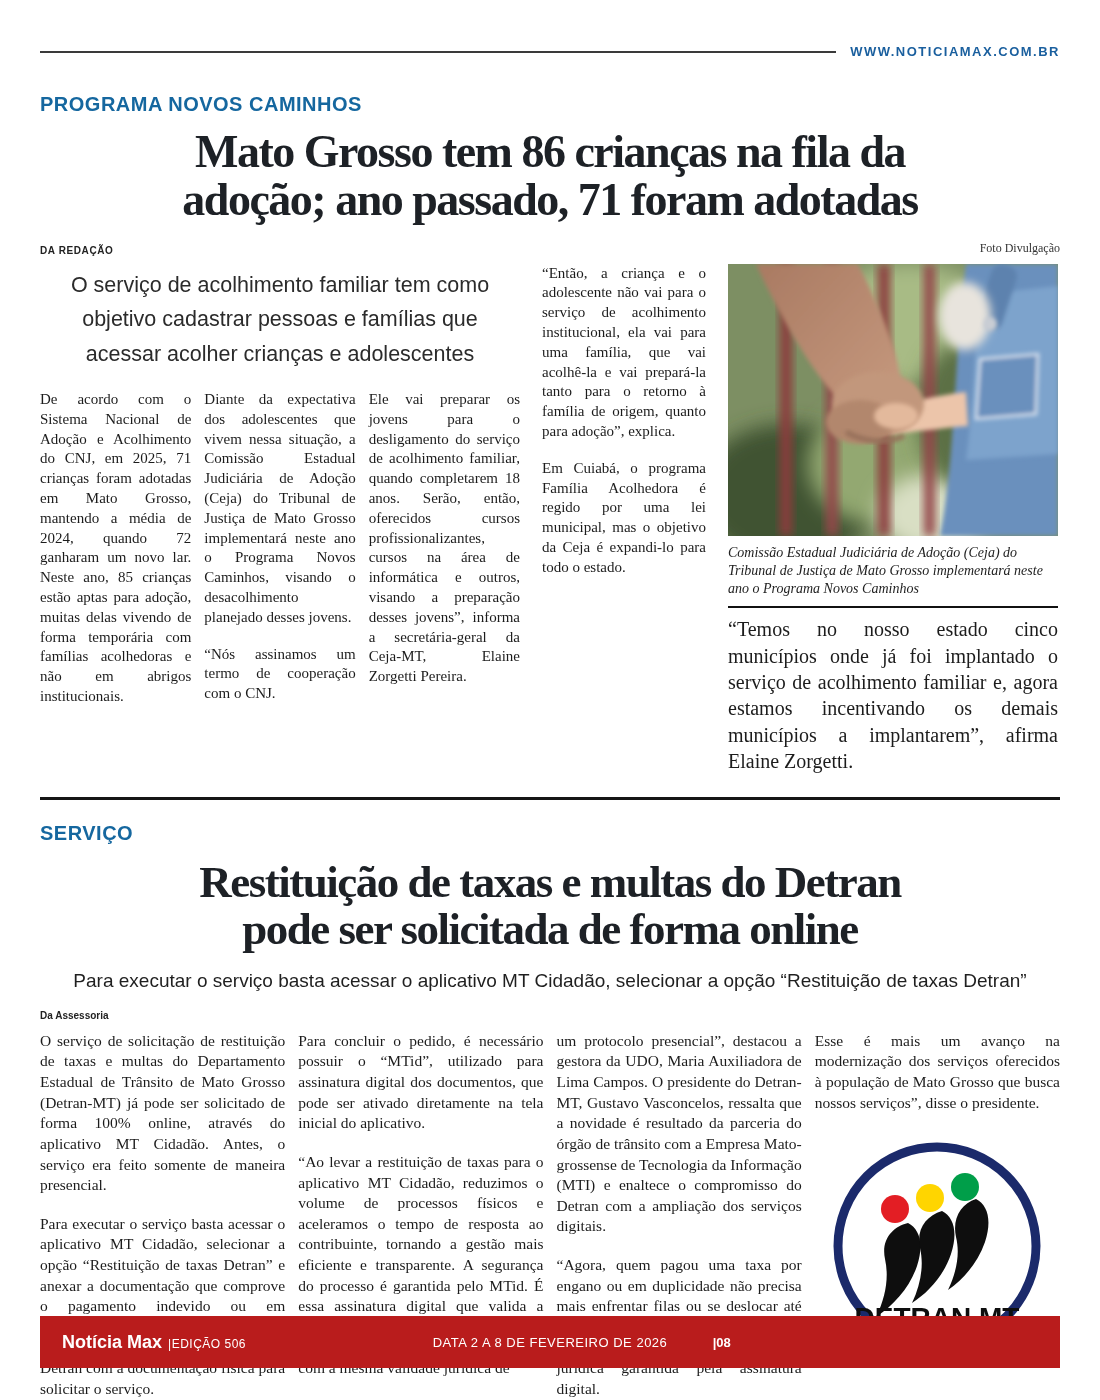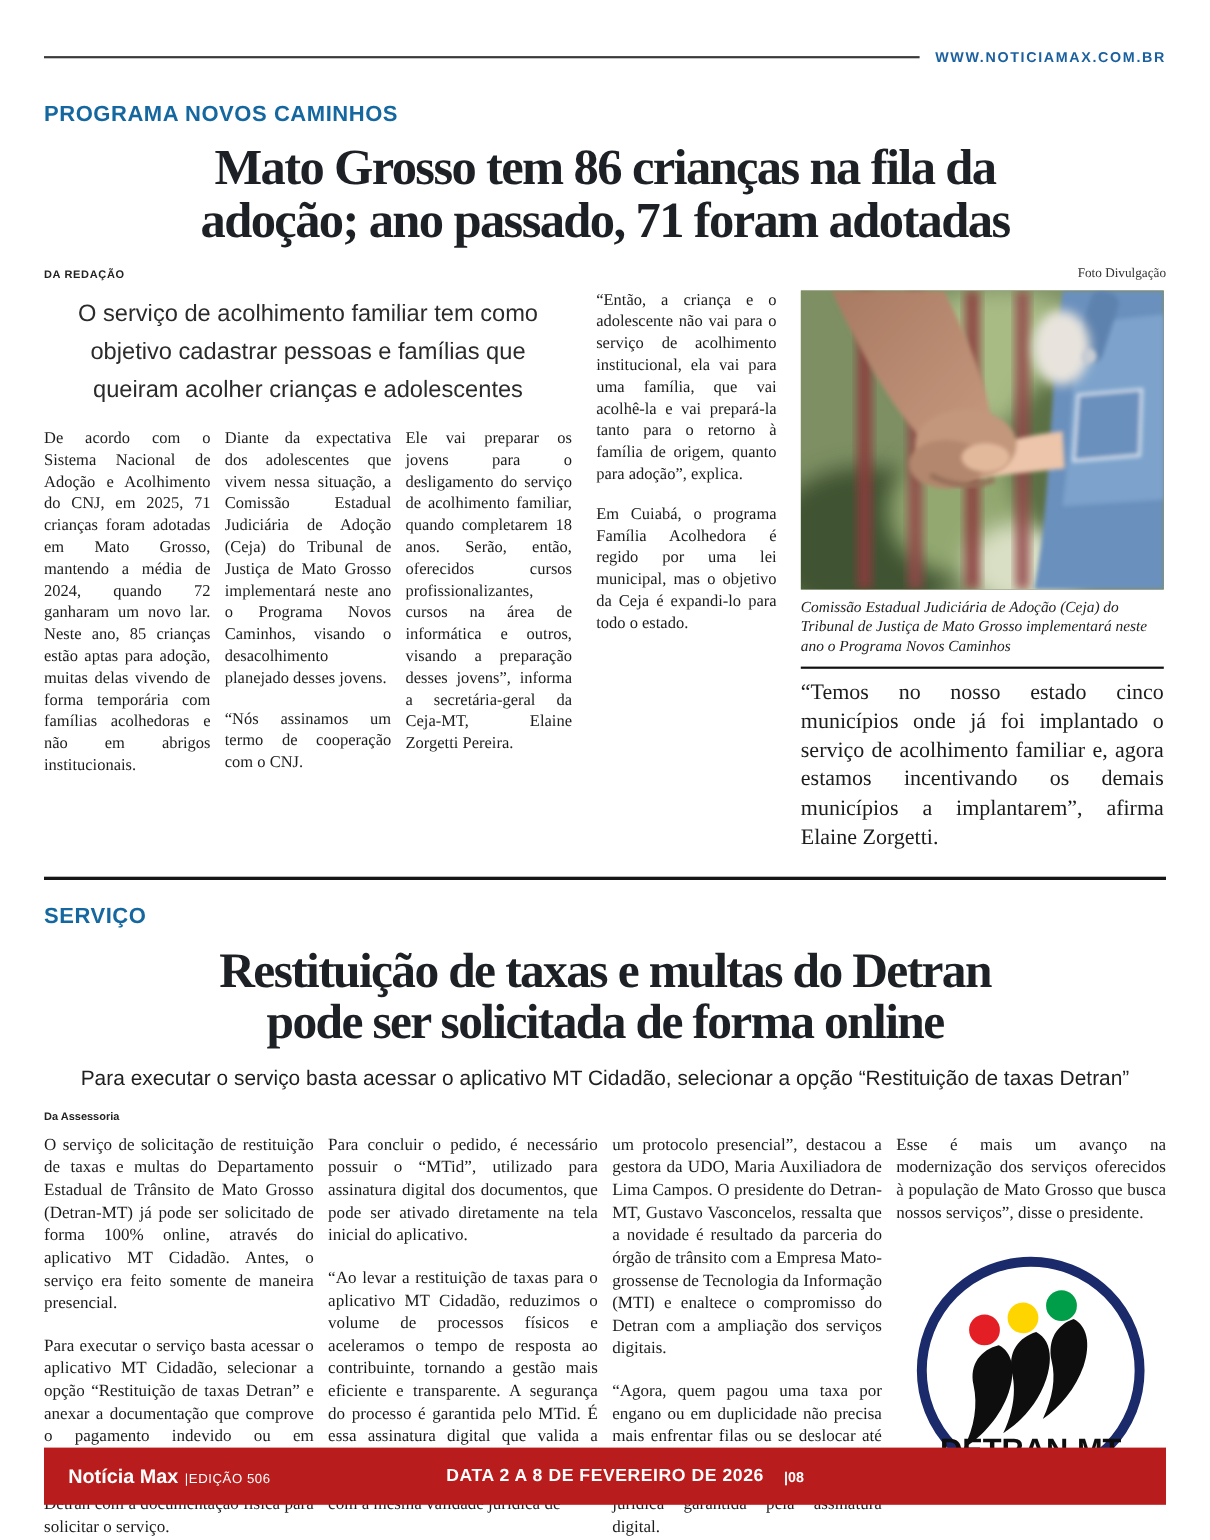--- a/index.html
+++ b/index.html
@@ -83,21 +83,21 @@
 
   
   .footer-bar {
     position:absolute; left:40px; right:40px; bottom:32px; height:52px;
     background:#b91c1c; color:#fff; display:flex; align-items:center;
     padding:0 22px; font-family:"Liberation Sans", sans-serif;
   }
   .footer-left { display:flex; align-items:baseline; gap:6px; flex:1; }
   .footer-brand { font-weight:bold; font-size:18px; }
   .footer-edition { font-size:12px; letter-spacing:.5px; }
-  .footer-date { flex:1; text-align:center; font-weight:bold; font-size:16px; letter-spacing:.5px; }
+  .footer-date { flex:1; text-align:center; font-weight:normal; font-size:13px; letter-spacing:.5px; }
   .footer-page { flex:1; text-align:left; font-weight:bold; font-size:13px; }
 </style>
 </head>
 <body>
 
 <div class="page">
   <div class="inner">
 
     <div class="top-bar">
       <div class="top-rule"></div>
@@ -112,21 +112,21 @@
     </h1>
 
     <div class="byline-row">
       <div class="byline">DA REDAÇÃO</div>
       <div class="photo-credit">Foto Divulgação</div>
     </div>
 
     <div class="a1-grid">
 
       <div>
-        <div class="lead">O serviço de acolhimento familiar tem como objetivo cadastrar pessoas e famílias que queiram acolher crianças e adolescentes</div>
+        <div class="lead">O serviço de acolhimento familiar tem como objetivo cadastrar pessoas e famílias que acessar acolher crianças e adolescentes</div>
         <div class="three-cols">
           <div class="col bodytext">
             <p>De acordo com o Sistema Nacional de Adoção e Acolhimento do CNJ, em 2025, 71 crianças foram adotadas em Mato Grosso, mantendo a média de 2024, quando 72 ganharam um novo lar. Neste ano, 85 crianças estão aptas para adoção, muitas delas vivendo de forma temporária com famílias acolhedoras e não em abrigos institucionais.</p>
           </div>
           <div class="col bodytext">
             <p>Diante da expectativa dos adolescentes que vivem nessa situação, a Comissão Estadual Judiciária de Adoção (Ceja) do Tribunal de Justiça de Mato Grosso implementará neste ano o Programa Novos Caminhos, visando o desacolhimento planejado desses jovens.</p>
             <p>“Nós assinamos um termo de cooperação com o CNJ.</p>
           </div>
           <div class="col bodytext">
             <p>Ele vai preparar os jovens para o desligamento do serviço de acolhimento familiar, quando completarem 18 anos. Serão, então, oferecidos cursos profissionalizantes, cursos na área de informática e outros, visando a preparação desses jovens”, informa a secretária-geral da Ceja-MT, Elaine Zorgetti Pereira.</p>

